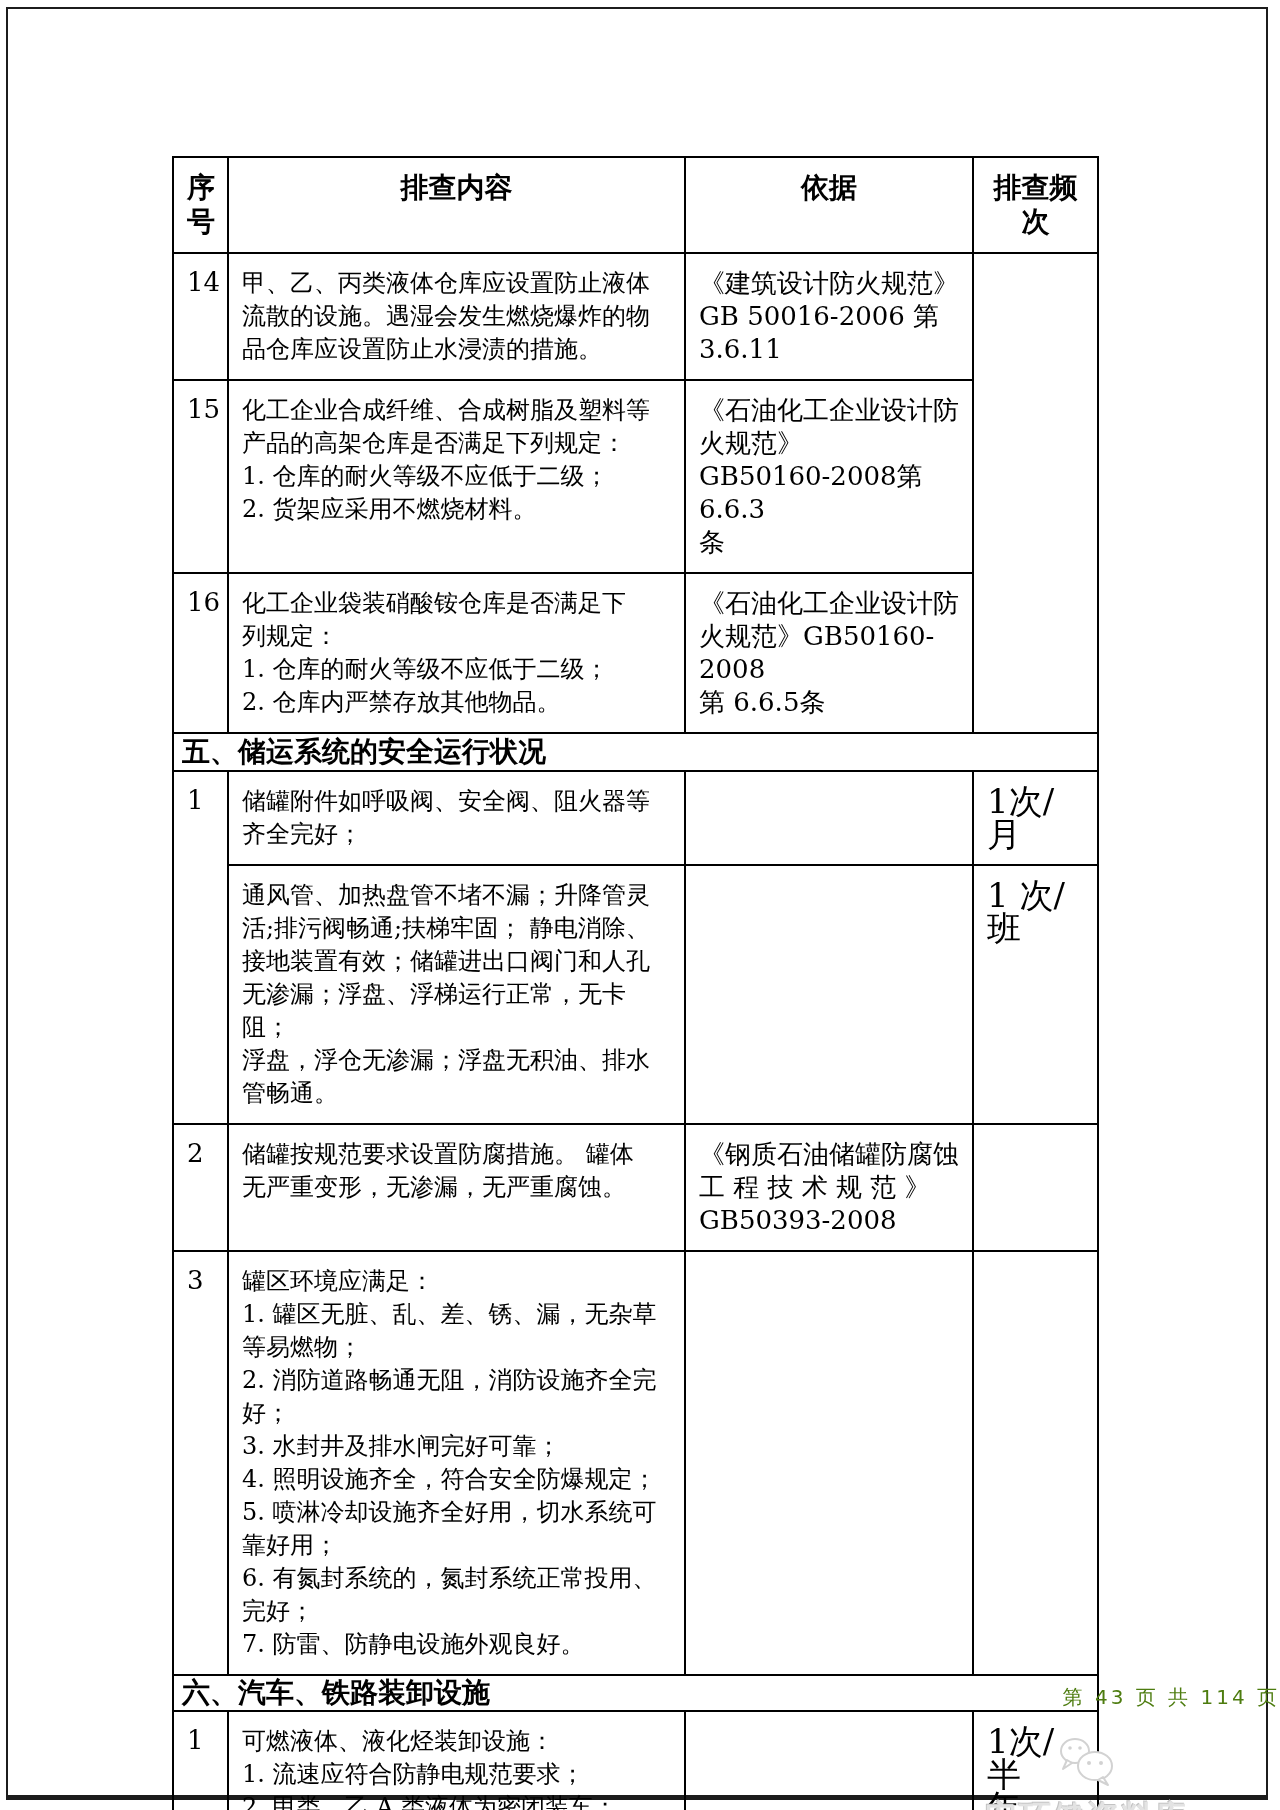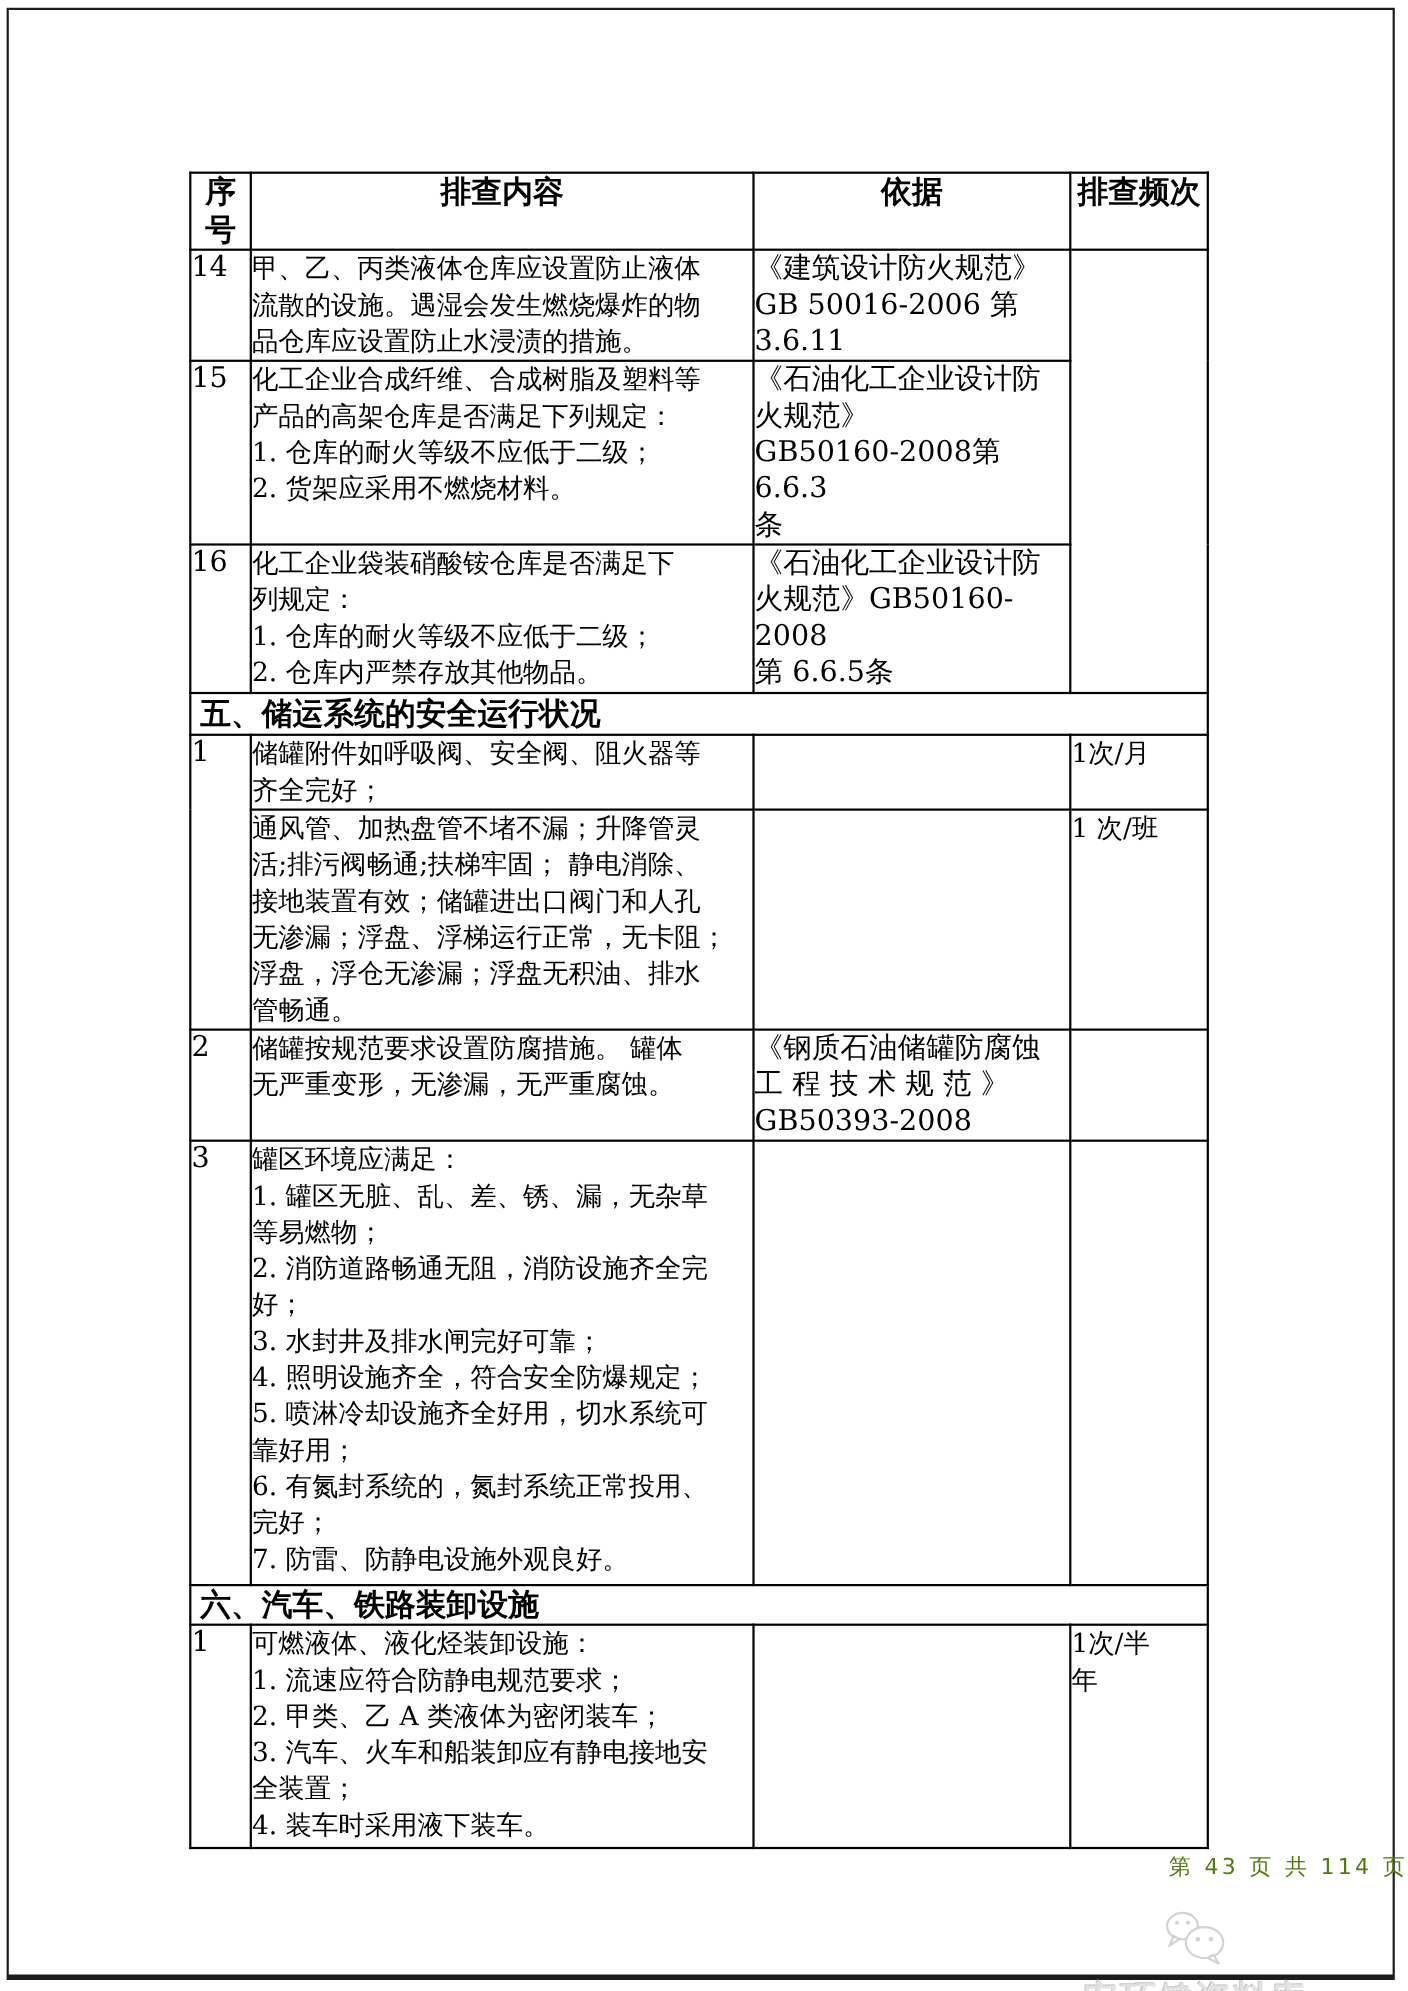--- a/index.html
+++ b/index.html
@@ -12,38 +12,38 @@
     position:absolute;left:6px;top:7px;width:1262px;height:1793px;
     border:2px solid #1c1c1c;border-bottom-width:5px;box-sizing:border-box;
     pointer-events:none;
   }
   table.checklist{
     position:absolute;left:172px;top:156px;width:925px;
     border-collapse:collapse;table-layout:fixed;
   }
   table.checklist th,table.checklist td{
     border:2px solid #000;vertical-align:top;overflow:hidden;
-    box-sizing:border-box;padding:0;
+    box-sizing:border-box;padding:13px;
   }
   th.hdr{
     font-size:28px;font-weight:bold;text-align:center;vertical-align:middle;
     line-height:34px;padding:0 2px;
   }
   th.hdr-freq{padding:0 14px;}
   td.no-cell{
     text-align:left;vertical-align:middle;font-size:26px;line-height:30px;
   }
   td.content-cell{
     font-size:24px;line-height:33px;padding:1px 3px 0 7px;white-space:pre-line;
   }
   td.basis-cell{
     font-size:26px;line-height:33px;padding:1px 2px 0 9px;white-space:pre-line;margin-left:36px;
   }
   td.freq-cell{
-    font-size:24px;line-height:33px;padding:1px 2px 0 7px;white-space:pre-line;
+    font-size:34px;line-height:33px;padding:1px 2px 0 7px;white-space:pre-line;
   }
   tr.section-row td{
     font-size:28px;font-weight:bold;vertical-align:middle;
     padding:1px 16px 1px 8px;line-height:32px;
   }
   .page-footer{
     position:absolute;left:0;top:1684px;width:1280px;text-align:right;
     font-size:20px;letter-spacing:3px;color:#4d7c0f;
     font-family:"DejaVu Sans","Liberation Sans",sans-serif;
   }

